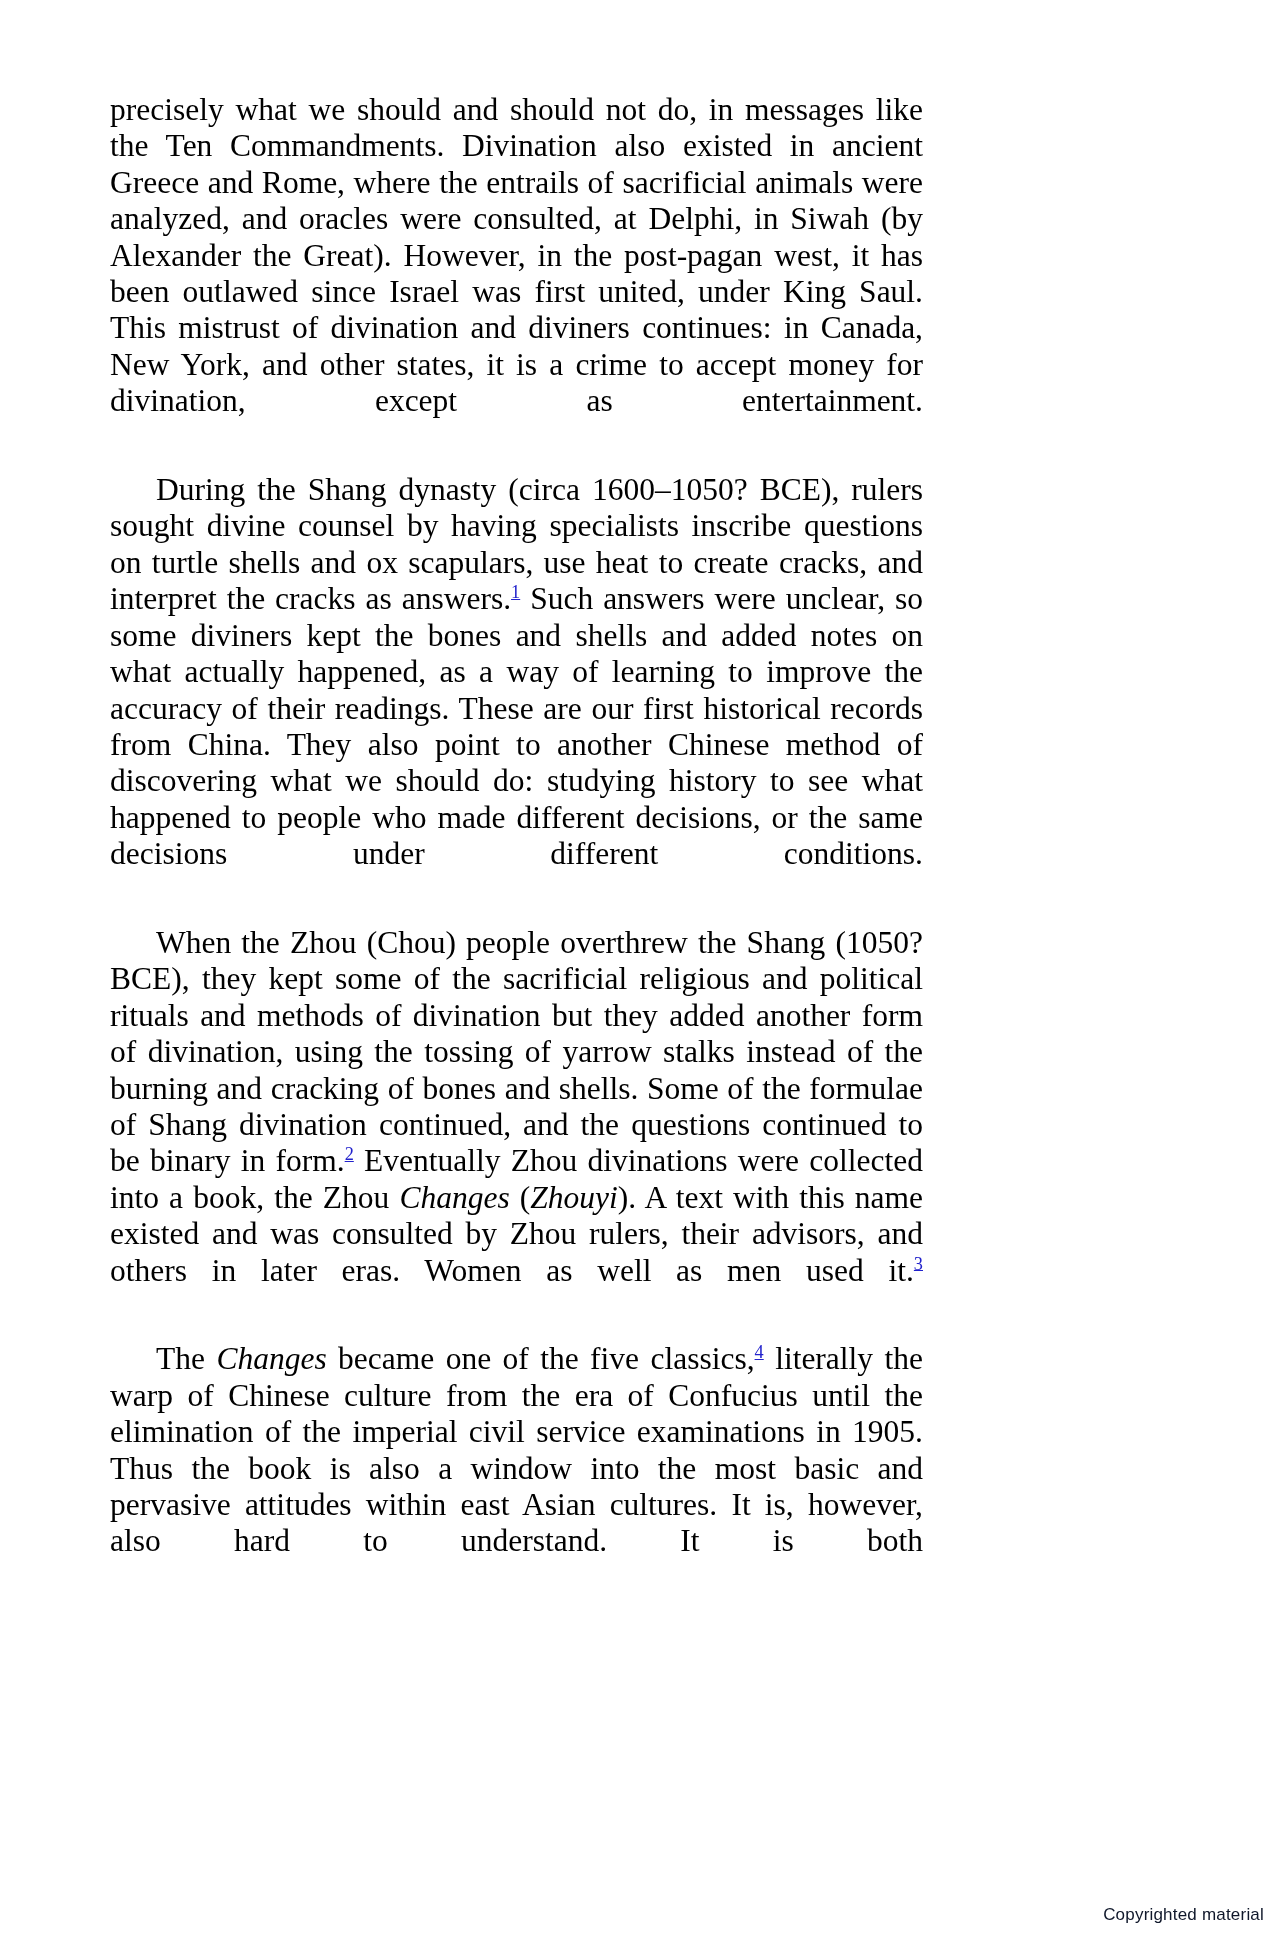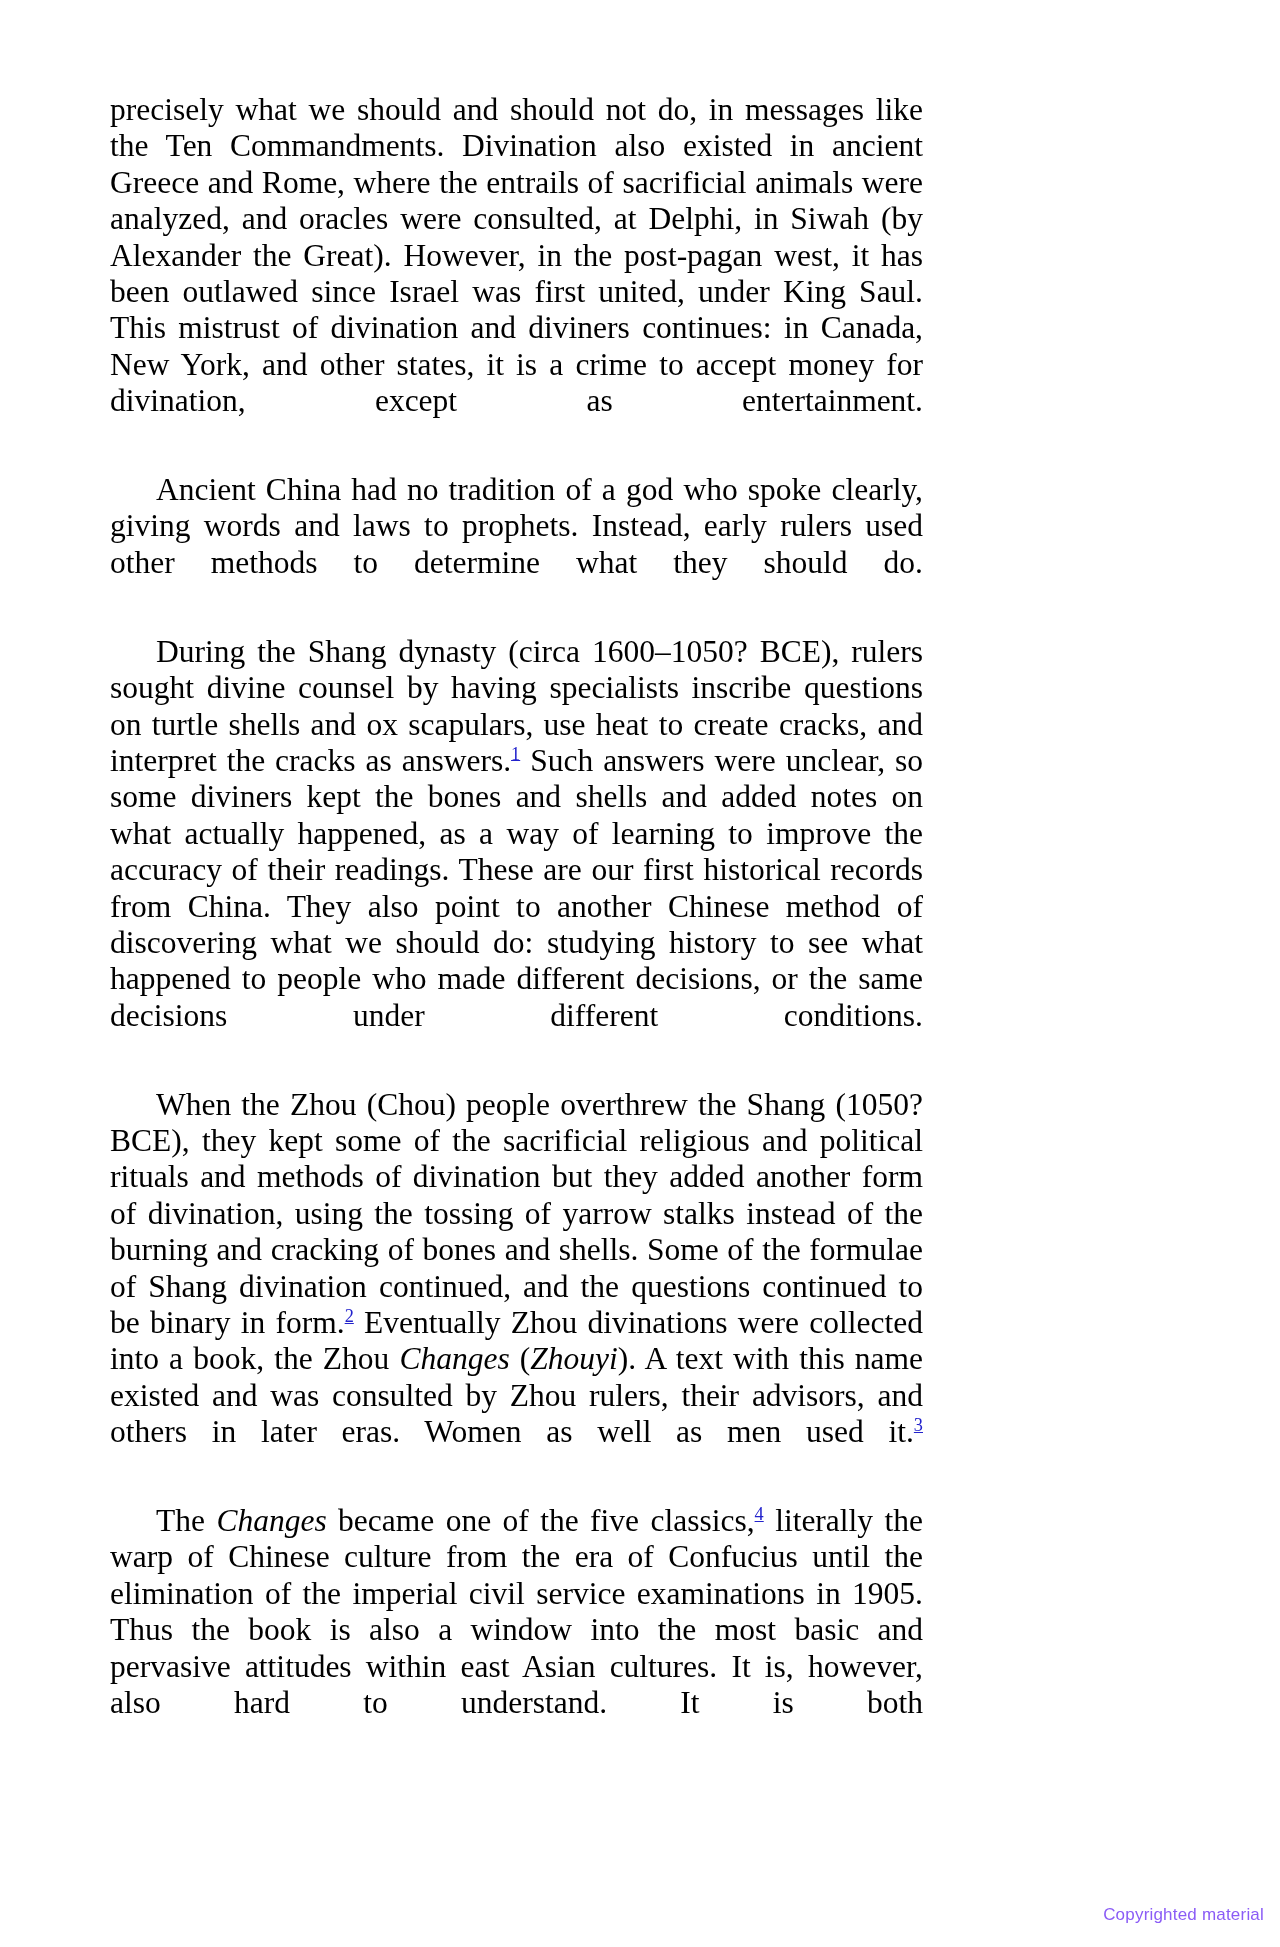--- a/index.html
+++ b/index.html
@@ -71,33 +71,32 @@
     text-decoration-color: #2222cc;
     cursor: pointer;
   }
 
   #copyright-watermark {
     position: absolute;
     right: 16px;
     bottom: 22px;
     font-family: "Liberation Sans", "DejaVu Sans", sans-serif;
     font-size: 17px;
-    color: #8b5cf6;
+    color: #0f172a;
     letter-spacing: 0.2px;
     white-space: nowrap;
   }
 </style>
 </head>
 <body>
 
 <div id="page">
 
   <div id="text-column">
       <p class="para"><span>precisely what we should and should not do, in messages like the Ten Commandments. Divination also existed in ancient Greece and Rome, where the entrails of sacrificial animals were analyzed, and oracles were consulted, at Delphi, in Siwah (by Alexander the Great). However, in the post-pagan west, it has been outlawed since Israel was first united, under King Saul. This mistrust of divination and diviners continues: in Canada, New York, and other states, it is a crime to accept money for divination, except as entertainment.</span></p>
-      <p class="para indent"><span>Ancient China had no tradition of a god who spoke clearly, giving words and laws to prophets. Instead, early rulers used other methods to determine what they should do.</span></p>
       <p class="para indent"><span>During the Shang dynasty (circa 1600–1050? BCE), rulers sought divine counsel by having specialists inscribe questions on turtle shells and ox scapulars, use heat to create cracks, and interpret the cracks as answers.</span><sup class="fn">1</sup><span> Such answers were unclear, so some diviners kept the bones and shells and added notes on what actually happened, as a way of learning to improve the accuracy of their readings. These are our first historical records from China. They also point to another Chinese method of discovering what we should do: studying history to see what happened to people who made different decisions, or the same decisions under different conditions.</span></p>
       <p class="para indent"><span>When the Zhou (Chou) people overthrew the Shang (1050? BCE), they kept some of the sacrificial religious and political rituals and methods of divination but they added another form of divination, using the tossing of yarrow stalks instead of the burning and cracking of bones and shells. Some of the formulae of Shang divination continued, and the questions continued to be binary in form.</span><sup class="fn">2</sup><span> Eventually Zhou divinations were collected into a book, the Zhou </span><em class="title">Changes</em><span> (</span><em class="title">Zhouyi</em><span>). A text with this name existed and was consulted by Zhou rulers, their advisors, and others in later eras. Women as well as men used it.</span><sup class="fn">3</sup></p>
       <p class="para indent"><span>The </span><em class="title">Changes</em><span> became one of the five classics,</span><sup class="fn">4</sup><span> literally the warp of Chinese culture from the era of Confucius until the elimination of the imperial civil service examinations in 1905. Thus the book is also a window into the most basic and pervasive attitudes within east Asian cultures. It is, however, also hard to understand. It is both</span></p>
     </div>
 
   <div id="copyright-watermark">Copyrighted material</div>
 
 </div>
 
 </body></html>

